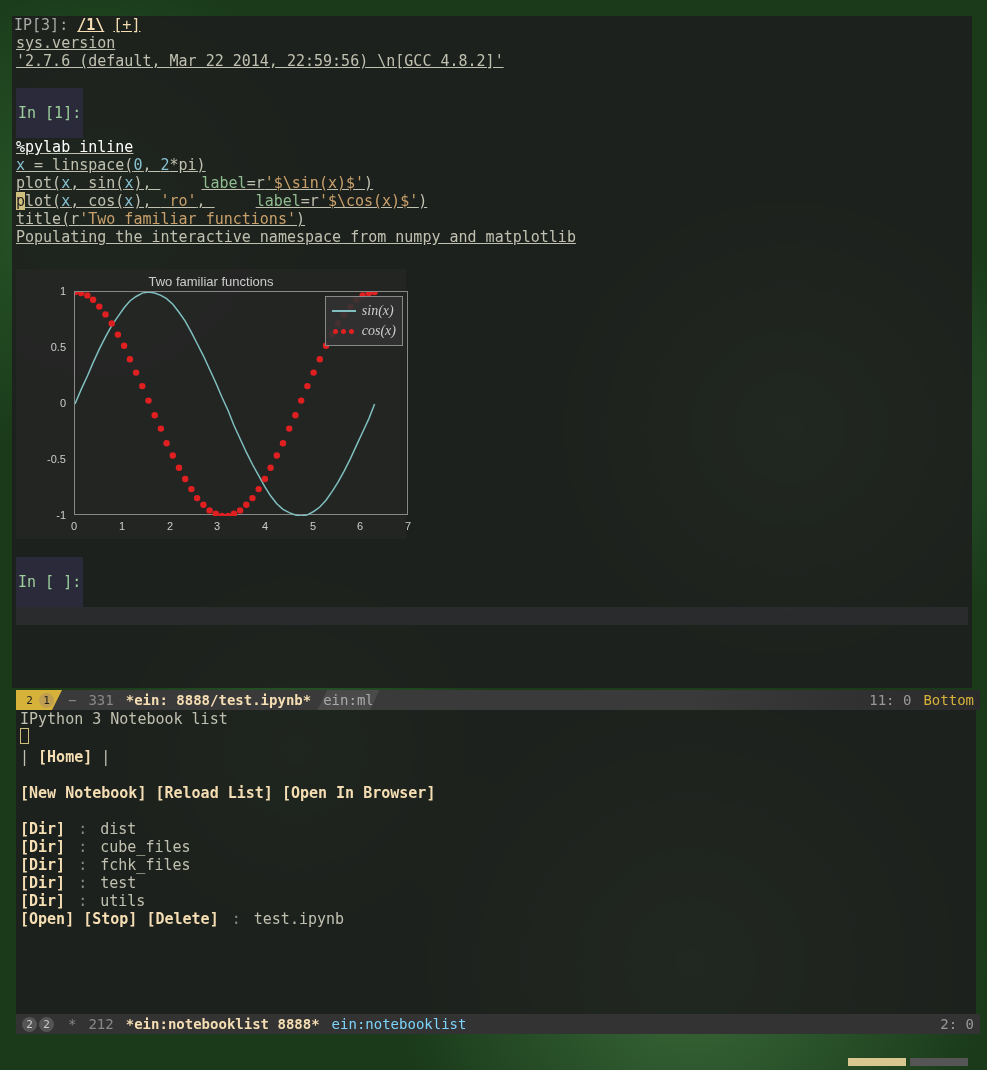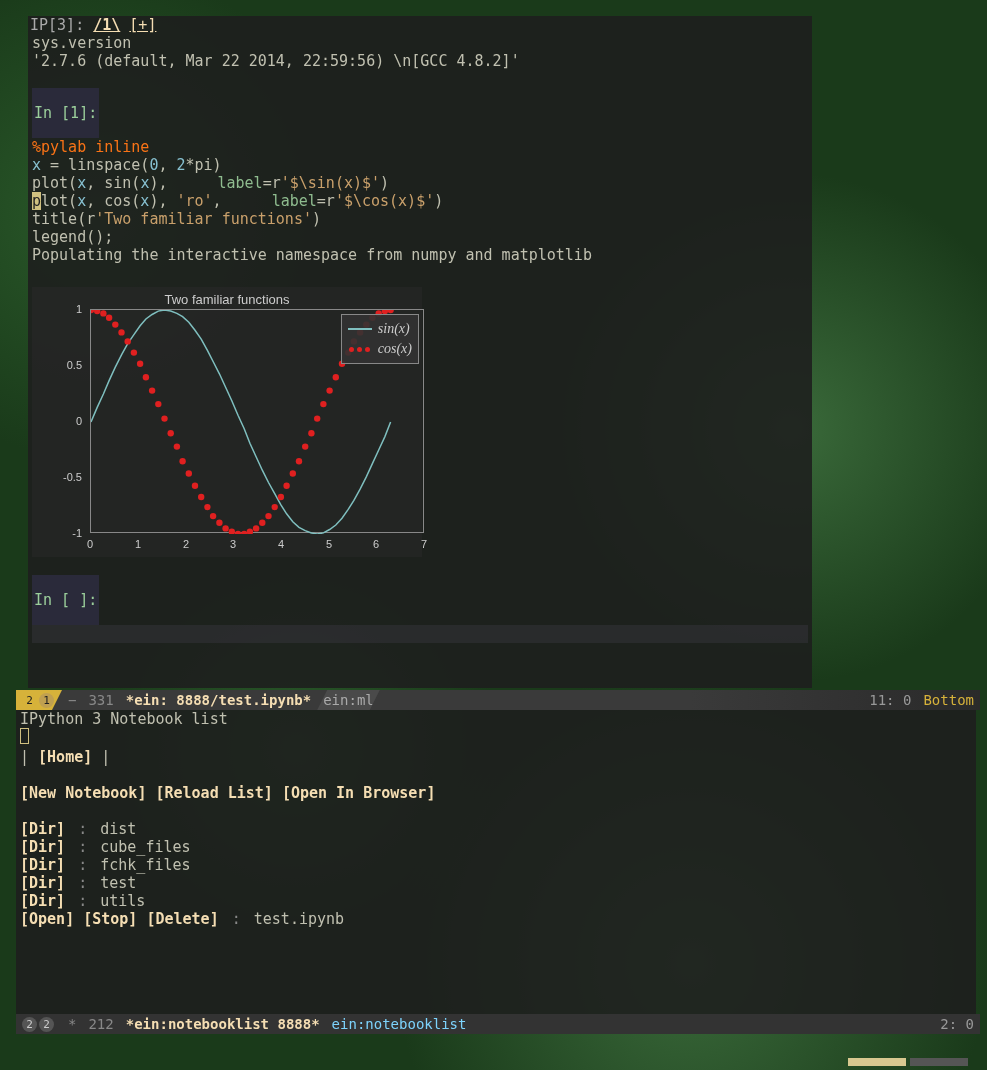--- a/index.html
+++ b/index.html
@@ -13,49 +13,49 @@
       radial-gradient(circle at 30% 70%, #2a5a2a 0%, transparent 20%),
       radial-gradient(circle at 70% 90%, #3a6a3a 0%, transparent 25%);
     font-family: "DejaVu Sans Mono", "Consolas", monospace;
     font-size: 15px;
     line-height: 18px;
     color: #c0c0b0;
     overflow: hidden;
   }
   .main-panel {
     position: absolute;
-    left: 28px;
+    left: 12px;
     top: 16px;
-    width: 784px;
+    width: 960px;
     height: 672px;
     background: rgba(30,30,30,0.88);
   }
   .tabbar {
     height: 18px;
     padding-left: 2px;
     color: #aaa;
   }
   .tabbar .active { color: #f5deb3; font-weight: bold; text-decoration: underline; }
   .tabbar .btn { color: #f5deb3; text-decoration: underline; }
-  .code-area { padding: 0 4px; }
+  .code-area { padding: 0 4px; text-decoration: underline; }
   .output-text { color: #c0c0b0; }
   .prompt-label {
     background: #2a2a3a;
     color: #9bcf9b;
     padding: 16px 2px;
     display: inline-block;
   }
   .cell-bg {
     background: rgba(50,50,55,0.6);
     height: 18px;
   }
   .k-arg   { color: #8fbc8f; margin-left: 41px; }
   .k-blue  { color: #87c0d0; }
   .k-str   { color: #c9a06b; }
-  .k-cyan  { color: #f97316; }
+  .k-cyan  { color: #ffffff; }
   .cursor-inv {
     background: #d0c080;
     color: #222;
     display: inline-block;
     width: 9px;
   }
 
   
   .chart-box {
     margin: 23px 0 0 4px;
@@ -184,21 +184,20 @@
     </div>
     <div>
       <span>plot(</span><span class="k-blue">x</span><span>, sin(</span><span class="k-blue">x</span><span>), </span><span class="k-arg">label</span><span>=r</span><span class="k-str">'$\sin(x)$'</span><span>)</span>
     </div>
     <div>
       <span class="cursor-inv">p</span><span>lot(</span><span class="k-blue">x</span><span>, cos(</span><span class="k-blue">x</span><span>), </span><span class="k-str">'ro'</span><span>, </span><span class="k-arg">label</span><span>=r</span><span class="k-str">'$\cos(x)$'</span><span>)</span>
     </div>
     <div>
       <span>title(r</span><span class="k-str">'Two familiar functions'</span><span>)</span>
     </div>
-    <div>legend();</div>
     <div class="output-text">Populating the interactive namespace from numpy and matplotlib</div>
   </div>
 
   <div class="chart-box">
     <div class="chart-title">Two familiar functions</div>
     <div class="chart-plot">
       <svg id="chart-svg" width="334" height="224" style="display:block">
           <path d="M0.0 112.0 L6.2 97.4 L12.4 84.0 L18.1 70.6 L24.3 57.1 L30.5 44.8 L36.7 33.6 L42.9 24.6 L49.1 15.7 L54.9 9.0 L61.1 4.5 L67.3 1.1 L73.5 0.0 L79.7 1.1 L85.9 3.4 L91.6 6.7 L97.8 12.3 L104.0 20.2 L110.2 29.1 L116.4 40.3 L122.1 51.5 L128.4 63.8 L134.6 77.3 L140.8 90.7 L147.0 105.3 L153.2 118.7 L158.9 133.3 L165.1 146.7 L171.3 160.2 L177.5 172.5 L183.7 183.7 L189.9 194.9 L195.6 203.8 L201.8 211.7 L208.0 217.3 L214.2 220.6 L220.4 222.9 L226.2 224.0 L232.4 222.9 L238.6 219.5 L244.8 215.0 L251.0 208.3 L257.2 199.4 L262.9 190.4 L269.1 179.2 L275.3 166.9 L281.5 153.4 L287.7 140.0 L293.9 126.6 L299.6 112.0 " stroke="#7fbfbf" stroke-width="1.5" fill="none"></path>
           <circle cx="0.0" cy="0.0" r="3.2" fill="#e02020"></circle>
           <circle cx="6.2" cy="1.1" r="3.2" fill="#e02020"></circle>

